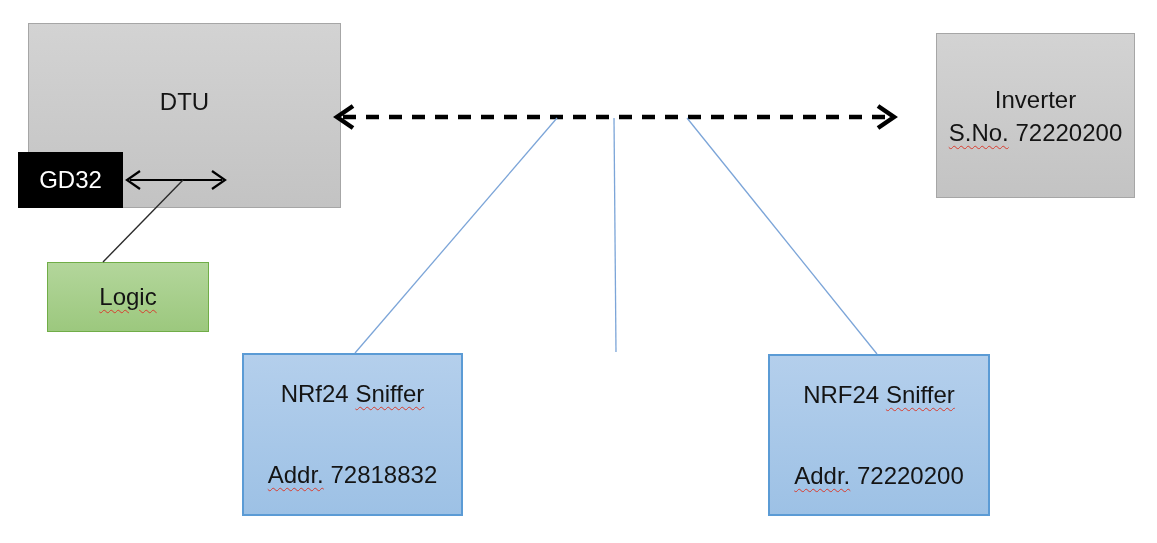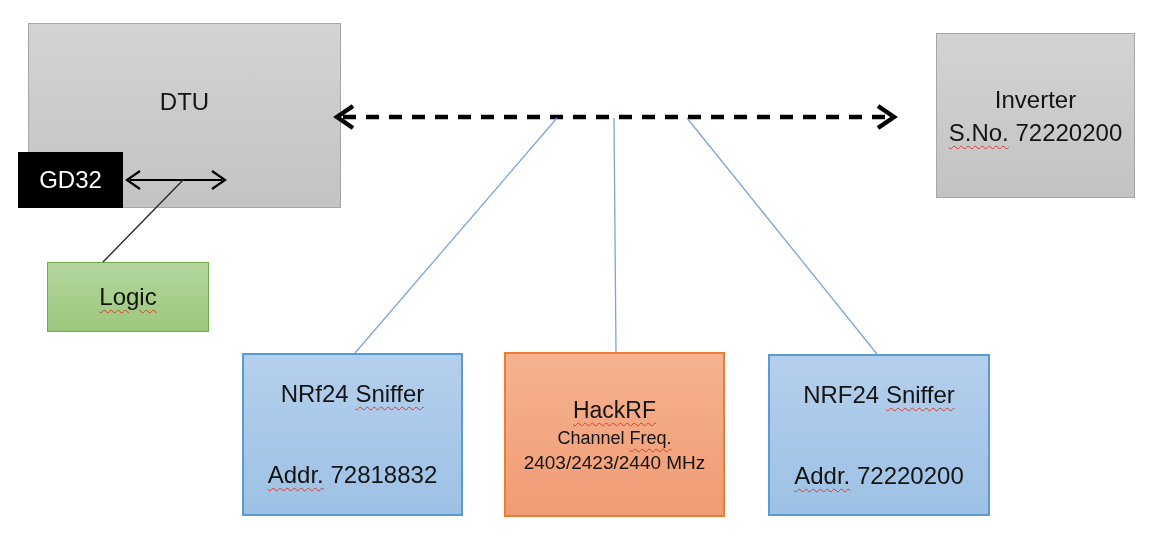--- a/index.html
+++ b/index.html
@@ -80,27 +80,20 @@
 
   <div class="shape blue-box sniffer-left">
     <div>
       <span>NRf24</span>&nbsp;<span class="wavy">Sniffer</span>
     </div>
     <div>
       <span class="wavy">Addr.</span>&nbsp;<span>72818832</span>
     </div>
   </div>
 
-  <div class="shape hackrf">
-    <div class="hackrf-title wavy">HackRF</div>
-    <div class="hackrf-sub">
-      <span>Channel</span>&nbsp;<span class="wavy">Freq.</span>
-    </div>
-    <div class="hackrf-freq">2403/2423/2440 MHz</div>
-  </div>
 
   <div class="shape blue-box sniffer-right">
     <div>
       <span>NRF24</span>&nbsp;<span class="wavy">Sniffer</span>
     </div>
     <div>
       <span class="wavy">Addr.</span>&nbsp;<span>72220200</span>
     </div>
   </div>
 

